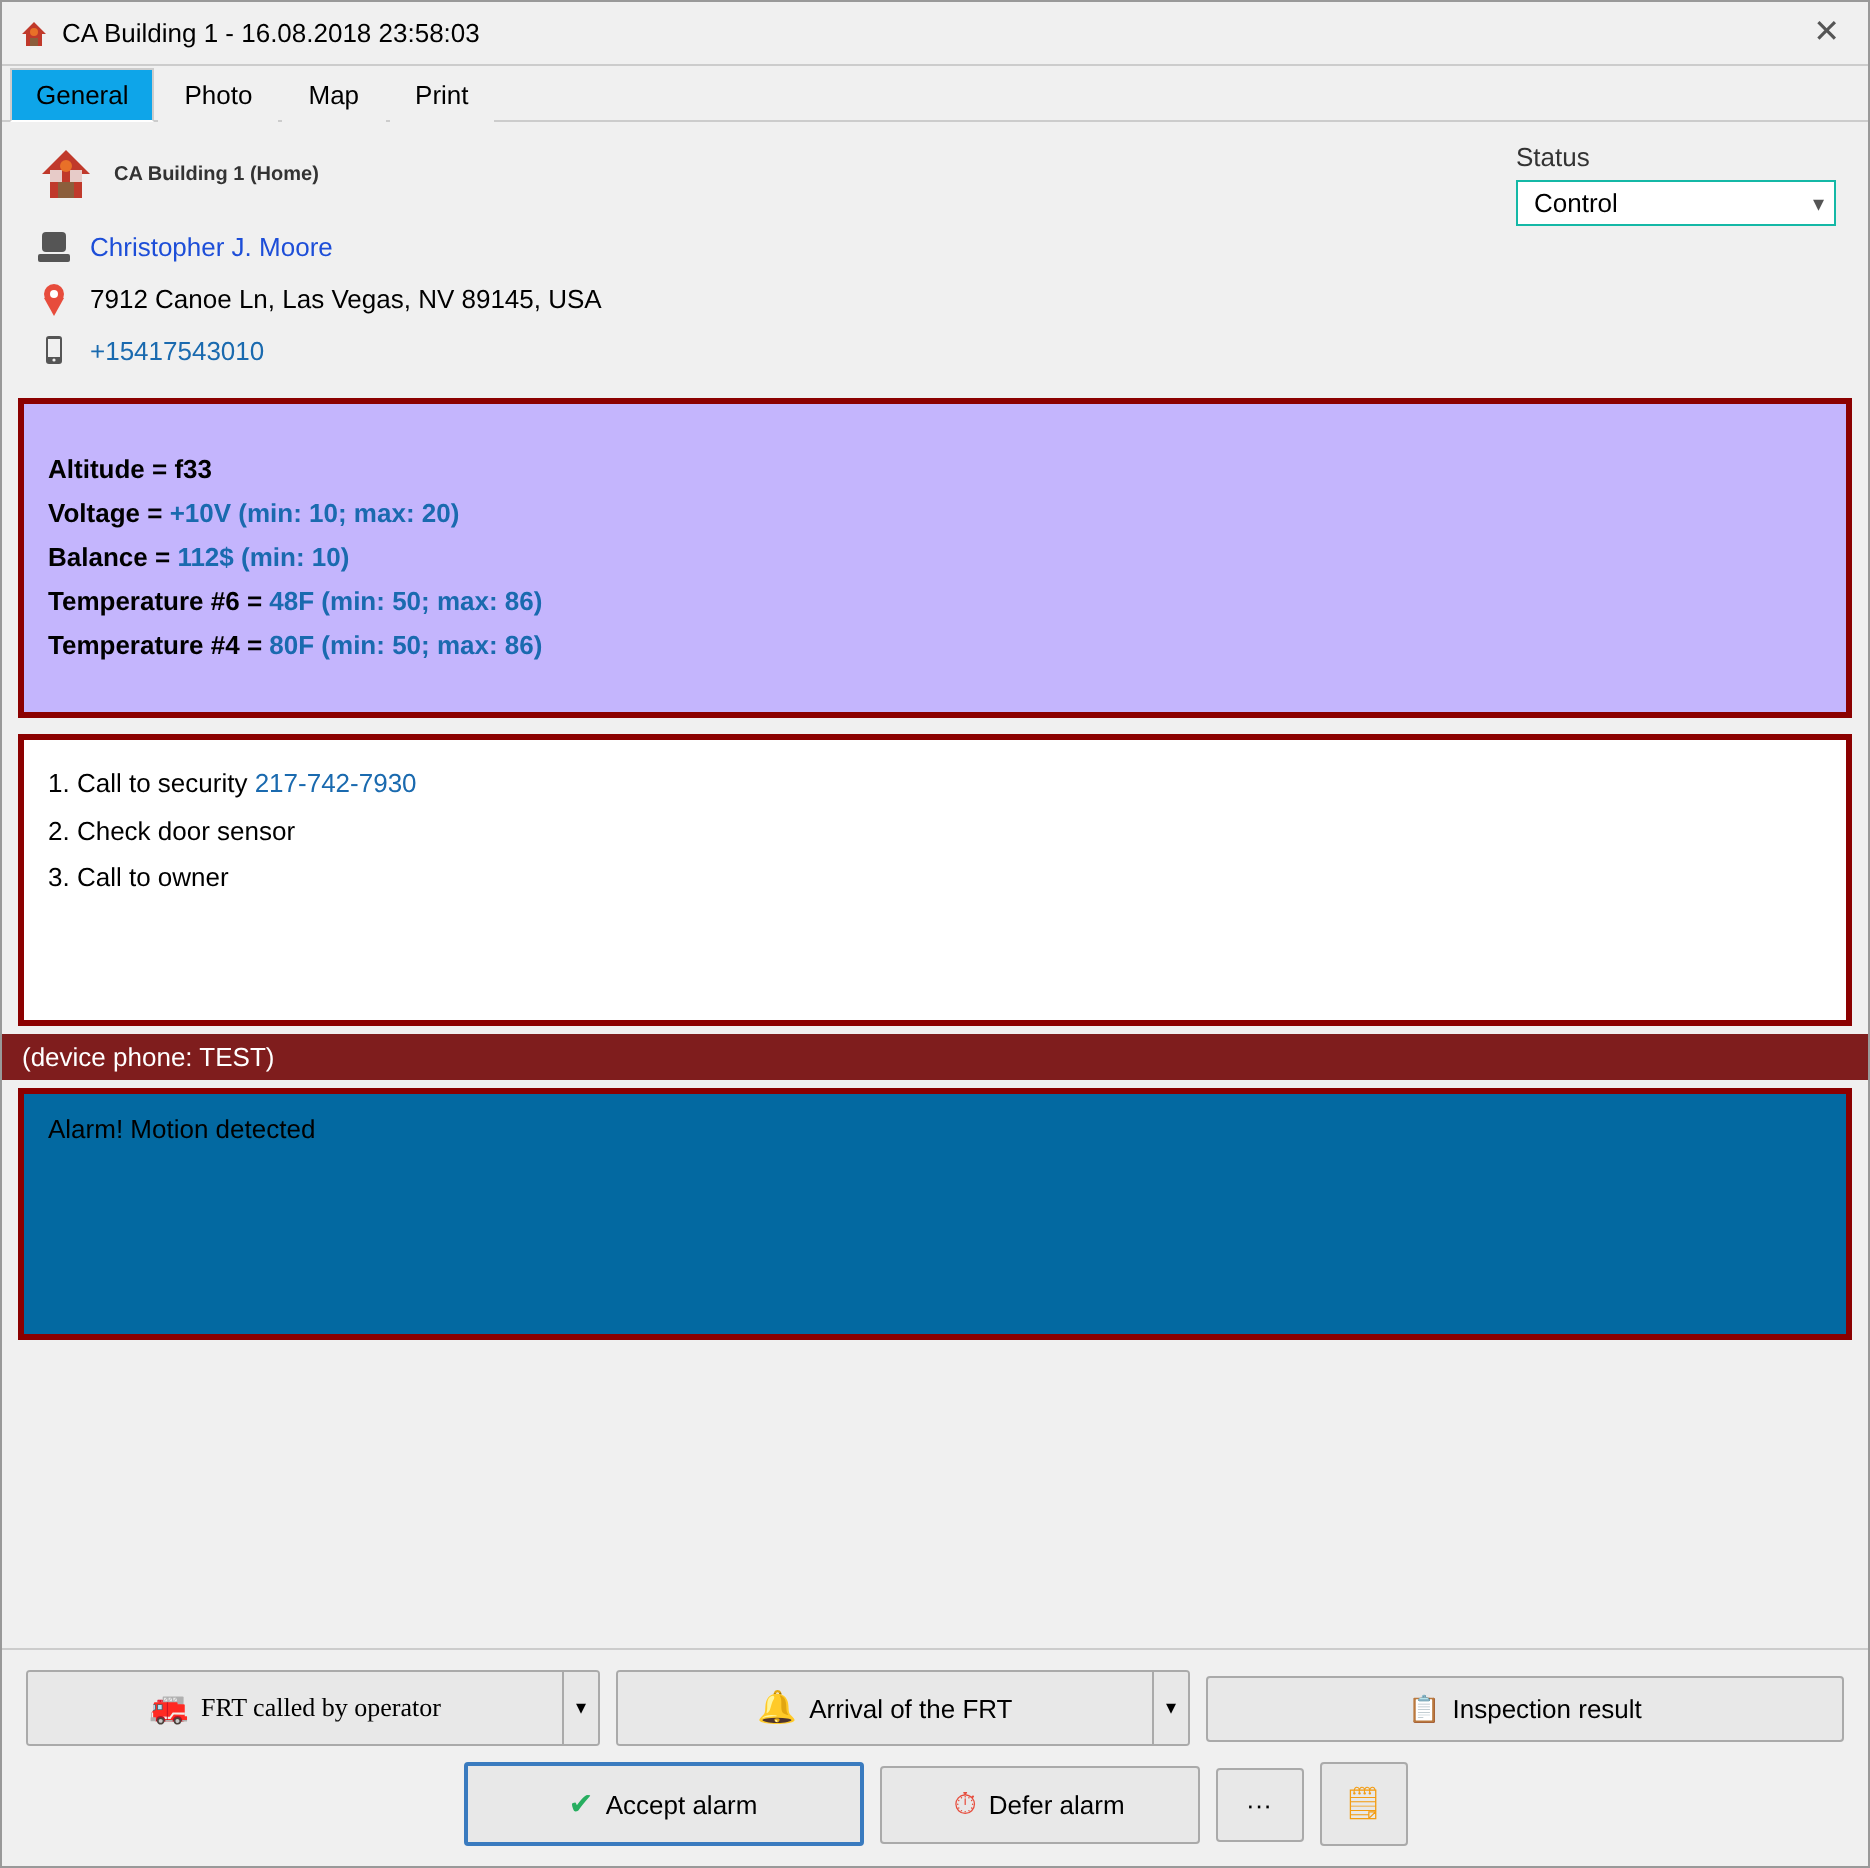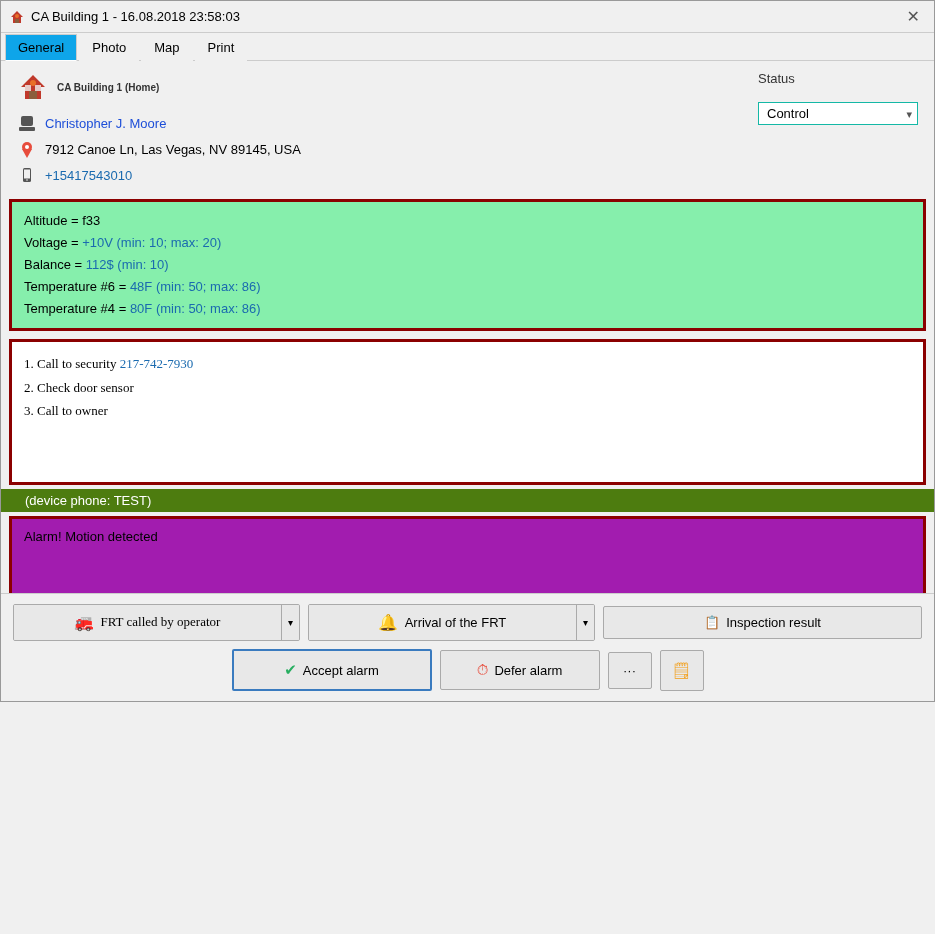--- a/index.html
+++ b/index.html
@@ -6,21 +6,21 @@
     body {
       font-family: 'Segoe UI', Tahoma, Geneva, Verdana, sans-serif;
       font-size: 13px;
       background: #f0f0f0;
       width: 935px;
       height: 934px;
       overflow: hidden;
     }
     .window {
       width: 935px;
-      height: 702px;
+      height: 934px;
       background: #f0f0f0;
       border: 1px solid #999;
       display: flex;
       flex-direction: column;
     }
     .title-bar {
       background: #f0f0f0;
       border-bottom: 1px solid #ccc;
       display: flex;
       align-items: center;
@@ -117,21 +117,21 @@
       align-items: center;
       justify-content: center;
       font-size: 14px;
     }
     .info-text { color: #000; }
     .info-link { color: #1d4ed8; }
     .info-phone { color: #1a6aaf; }
     .info-right {
       display: flex;
       flex-direction: column;
-      gap: 16px;
+      gap: 4px;
     }
     .status-label { font-size: 13px; color: #333; }
     .status-select {
       padding: 3px 8px;
       border: 1px solid #14b8a6;
       background: white;
       font-size: 13px;
       width: 160px;
       appearance: none;
       cursor: pointer;
@@ -153,46 +153,46 @@
       color: #555;
     }
 
     
     .dark-red-section {
       background: #8b0000;
       padding: 3px;
       margin: 4px 8px;
     }
     .white-box {
-      background: #86efac;
-      padding: 8px 12px;
+      background: #c4b5fd;
+      padding: 22px 12px;
       min-height: 60px;
+      font-weight: bold;
     }
     .sensor-line { 
       font-size: 13px; 
       line-height: 1.7;
       color: #000;
     }
     .sensor-value-blue { color: #1a6aaf; }
 
     .actions-box {
       background: white;
       padding: 10px 12px;
       min-height: 140px;
-      font-family: Liberation Serif, serif;
     }
     .action-line {
       font-size: 13px;
       line-height: 1.8;
       color: #000;
     }
     .action-link { color: #1a6aaf; }
 
     .alarm-box {
-      background: #a21caf;
+      background: #0369a1;
       padding: 10px 12px;
       min-height: 120px;
     }
     .alarm-text { font-size: 13px; color: #000; }
 
     
     .bottom-area {
       background: #f0f0f0;
       padding: 10px 12px;
       display: flex;
@@ -417,21 +417,21 @@
           </div>
           <div class="action-line">
             <span>2. Check door sensor</span>
           </div>
           <div class="action-line">
             <span>3. Call to owner</span>
           </div>
         </div>
       </div>
 
-      <div style="background:#4d7c0f; padding:4px 24px;">
+      <div style="background:#7f1d1d; padding:4px 10px;">
         <span style="color:white; font-size:13px;">(device phone: TEST)</span>
       </div>
 
       <div class="dark-red-section">
         <div class="alarm-box">
           <span class="alarm-text">Alarm! Motion detected</span>
         </div>
       </div>
     </div>
 

